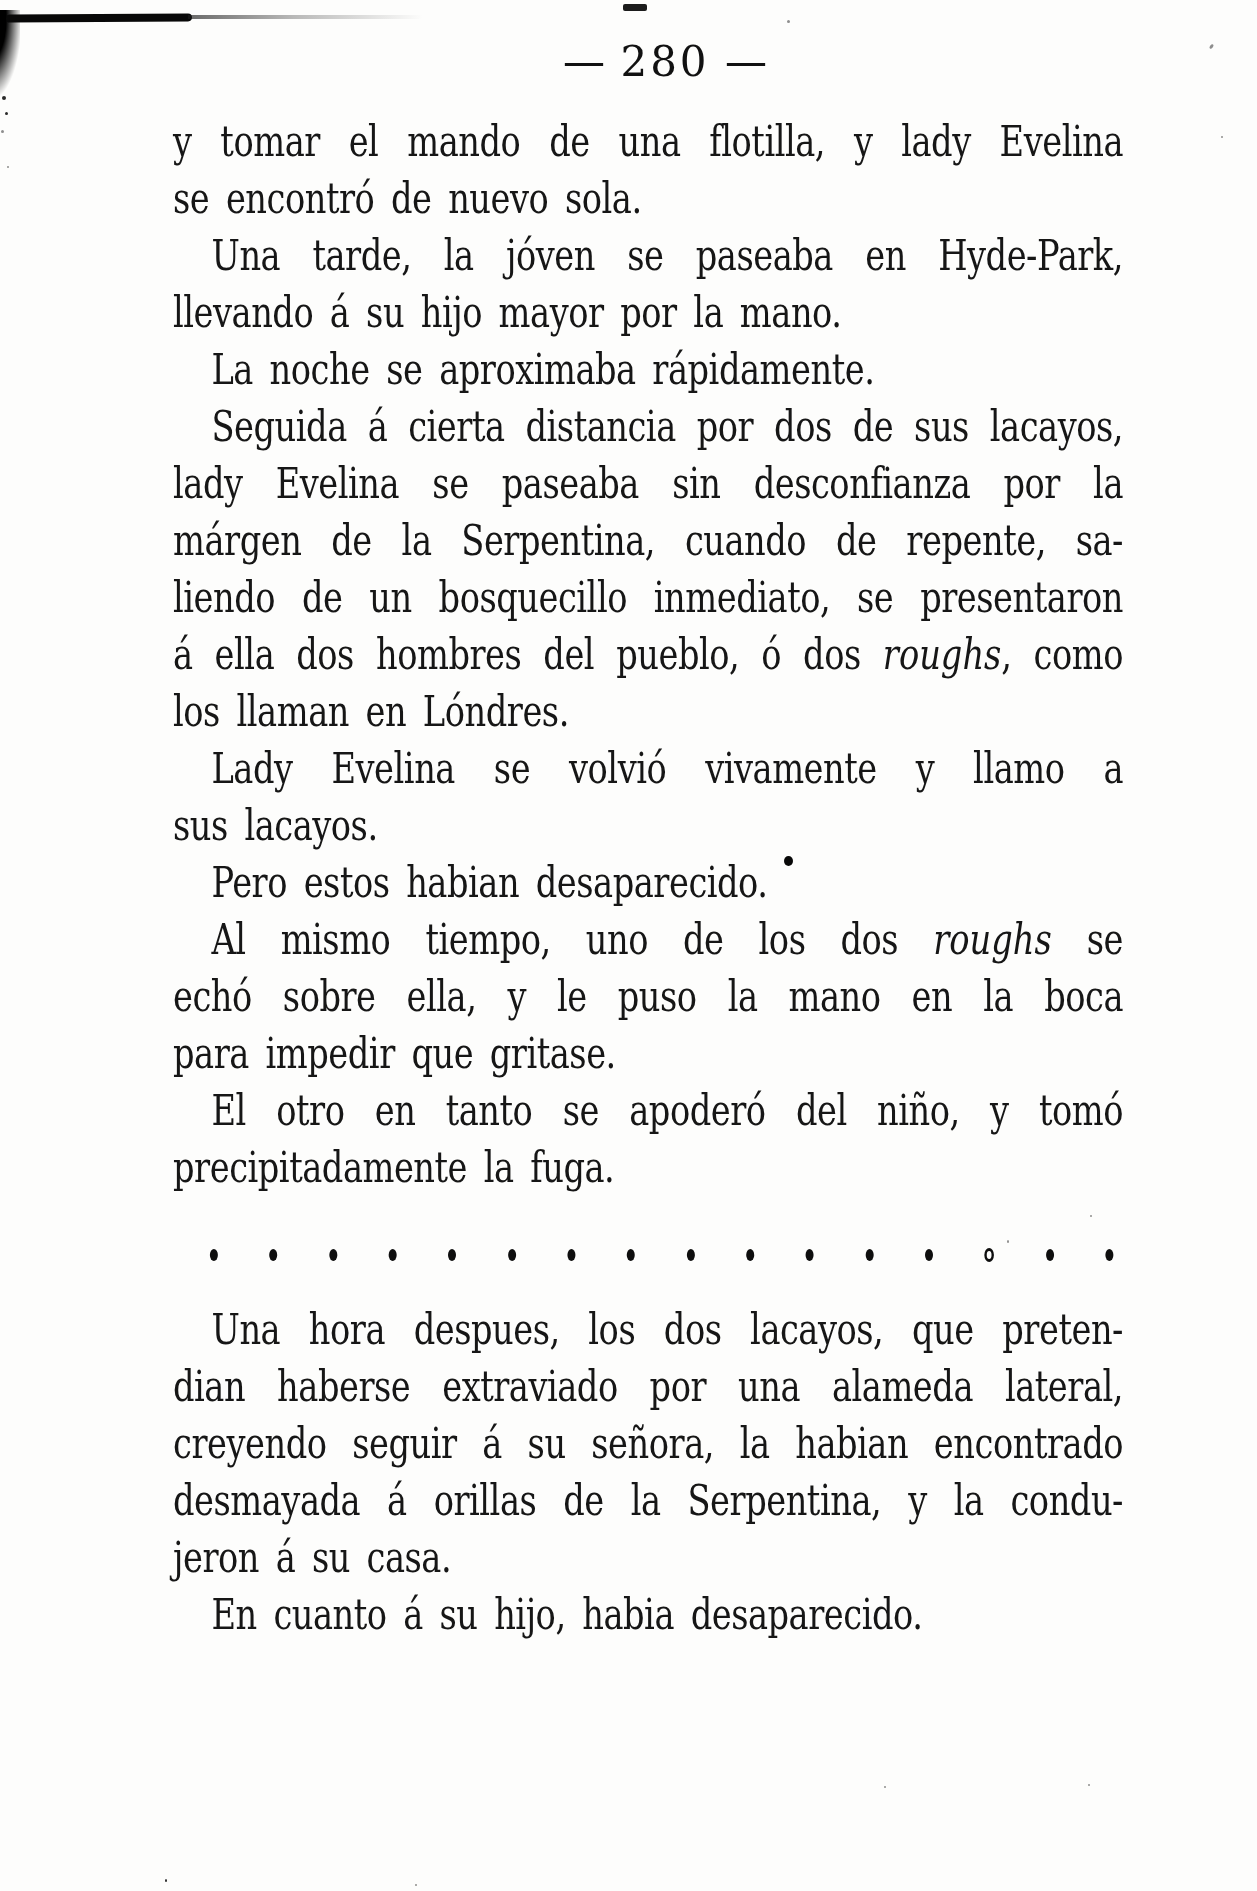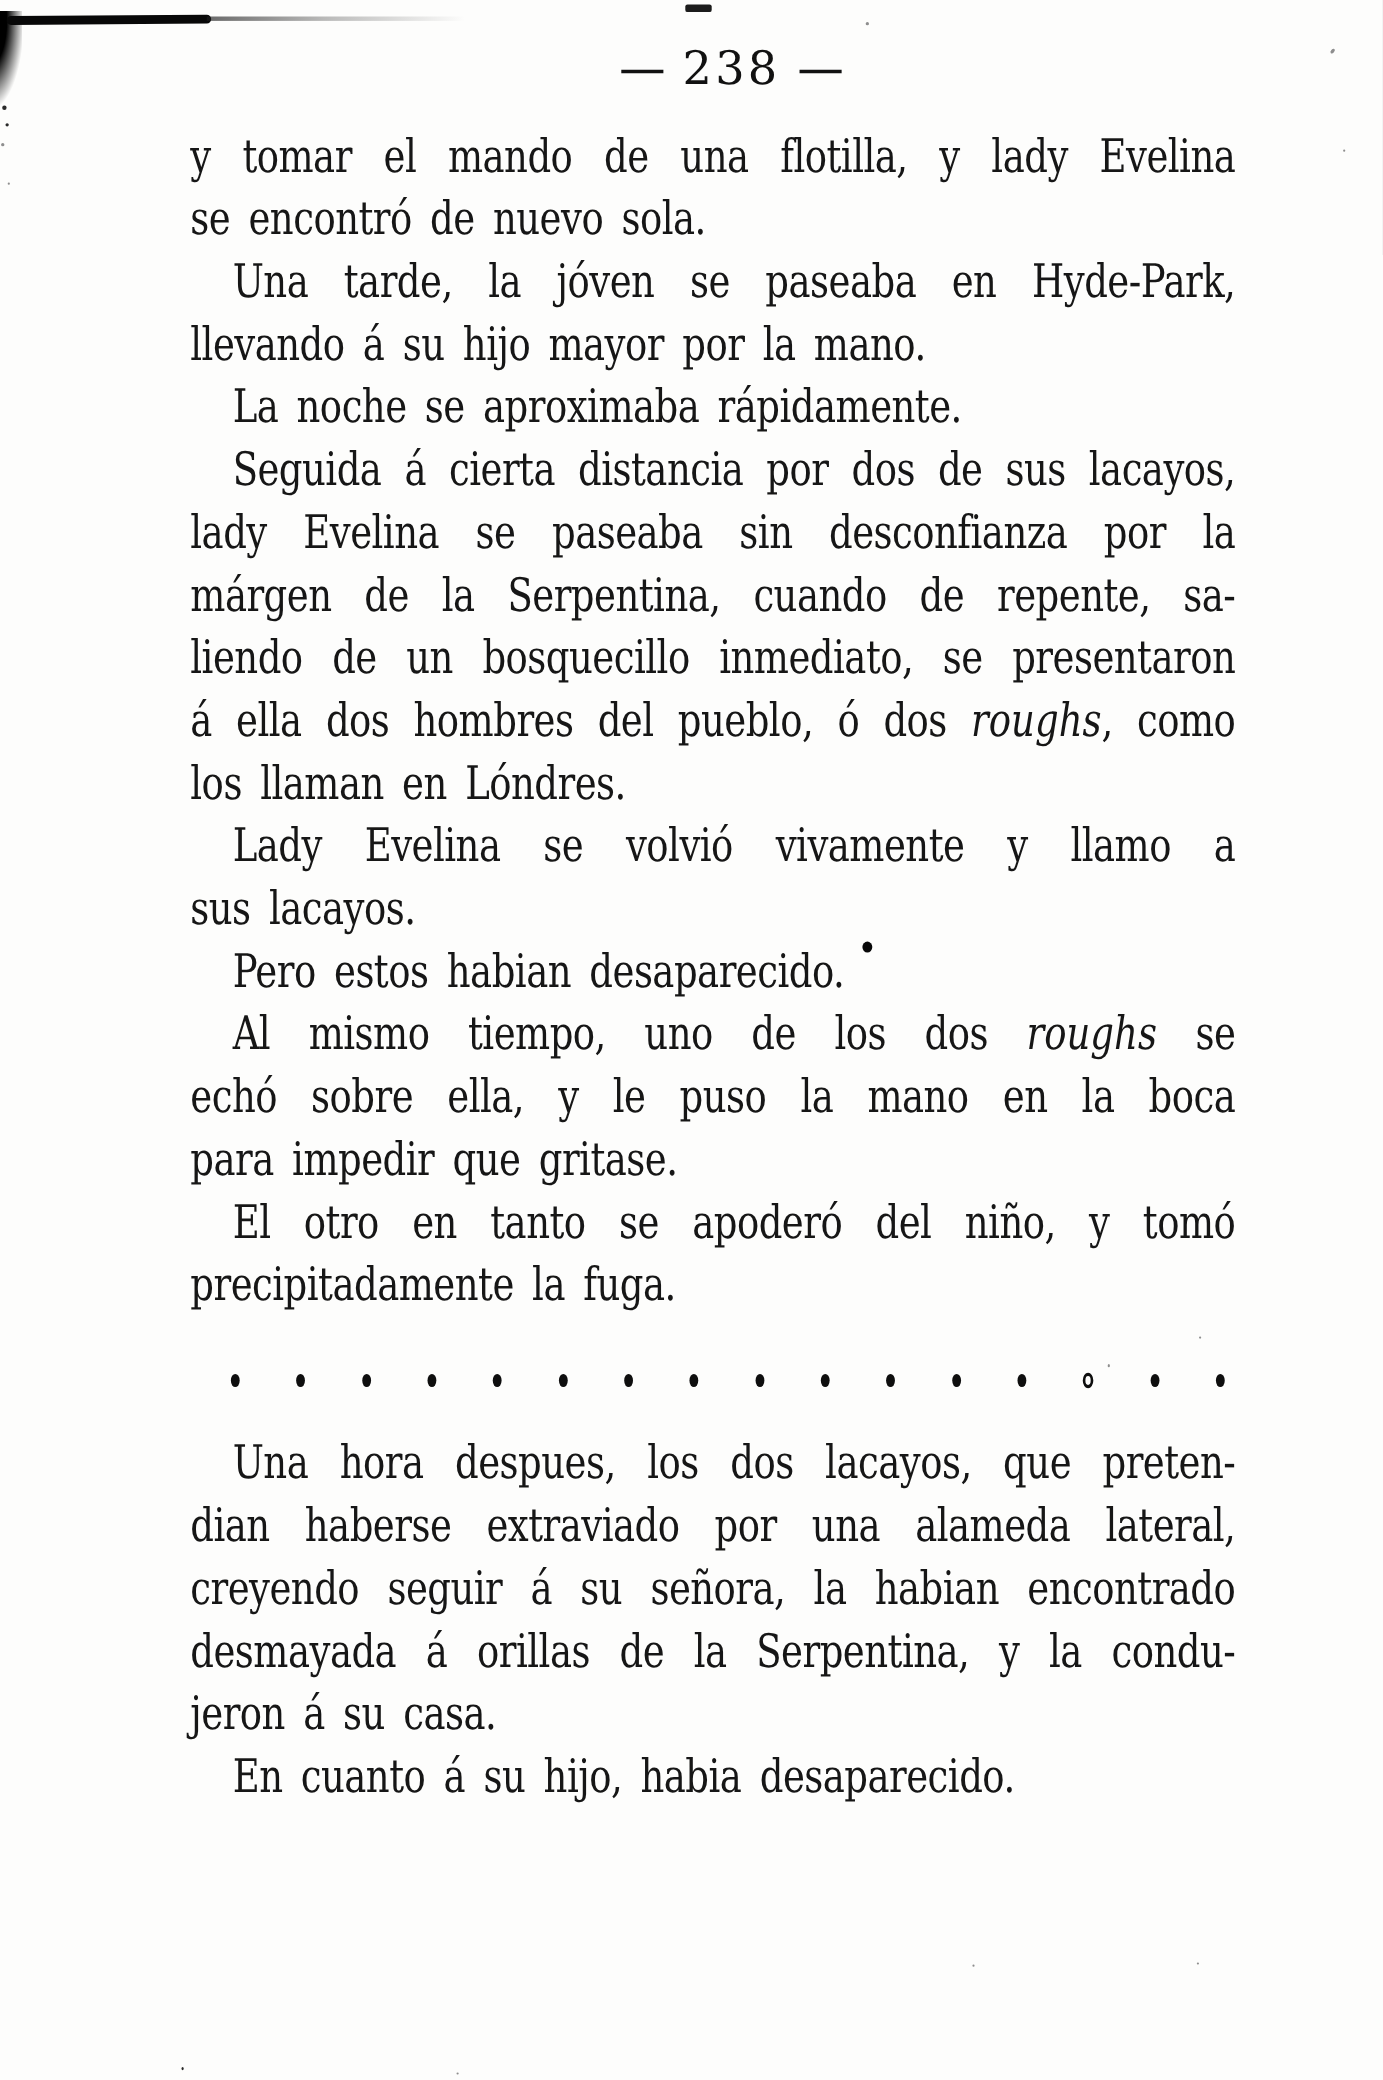--- a/index.html
+++ b/index.html
@@ -55,21 +55,21 @@
   .art-center-dash { left:623px; top:4px; width:24px; height:7px; background:#1c1c1c; border-radius:2px; }
   .art-ink-dot { left:784px; top:856px; width:9px; height:10px; background:#080808; border-radius:50%; }
 </style>
 </head>
 <body>
 
 <div class="page">
 
   <div class="page-number">
     <span class="pn-dash">—</span>
-    <span class="pn-num">238</span>
+    <span class="pn-num">280</span>
     <span class="pn-dash">—</span>
   </div>
 
   <div class="column">
     <div class="line justify">y tomar el mando de una flotilla, y lady Evelina</div>
     <div class="line last">se encontró de nuevo sola.</div>
     <div class="line justify indent">Una tarde, la jóven se paseaba en Hyde-Park,</div>
     <div class="line last">llevando á su hijo mayor por la mano.</div>
     <div class="line last indent">La noche se aproximaba rápidamente.</div>
     <div class="line justify indent">Seguida á cierta distancia por dos de sus lacayos,</div>

